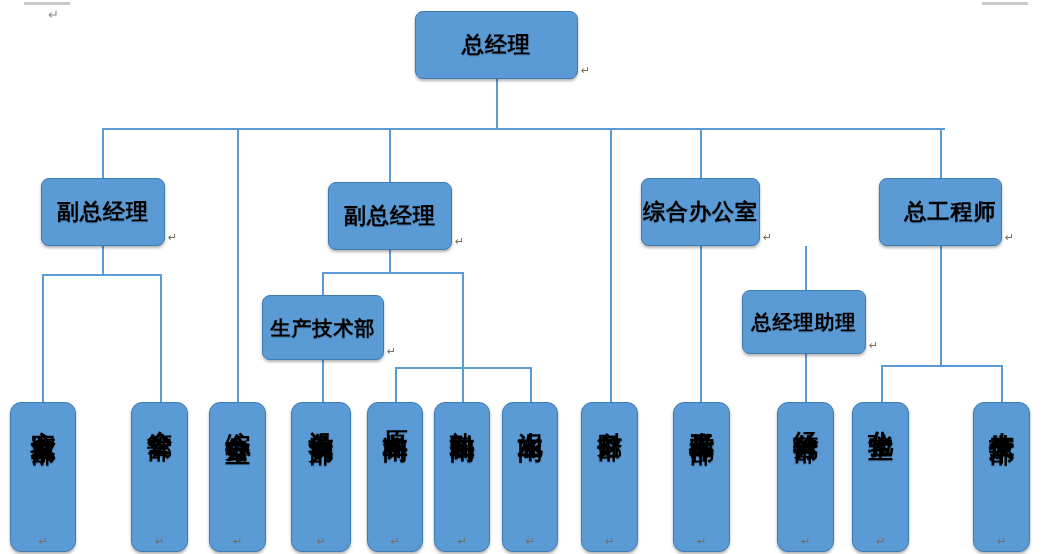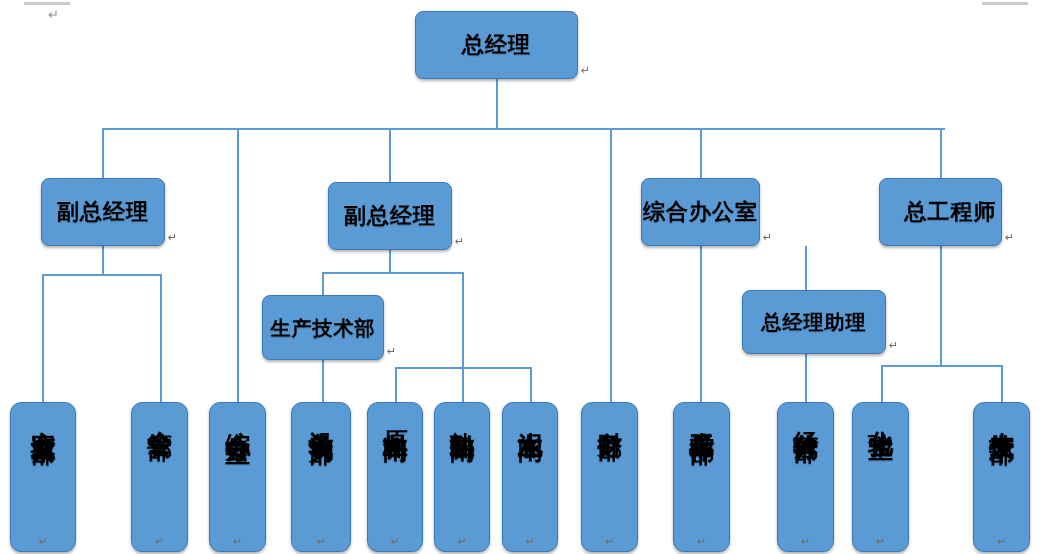--- a/index.html
+++ b/index.html
@@ -158,21 +158,21 @@
   </div>
   <div class="node horiz" style="left: 879px; top: 178px; width: 123px; height: 68px; padding-left: 20px;">
     <span class="label">总工程师</span>
     <span class="pmark">↵</span>
   </div>
 
   <div class="node horiz small" style="left: 262px; top: 295px; width: 122px; height: 65px;">
     <span class="label">生产技术部</span>
     <span class="pmark">↵</span>
   </div>
-  <div class="node horiz small" style="left: 742px; top: 290px; width: 144px; height: 64px;">
+  <div class="node horiz small" style="left: 742px; top: 290px; width: 124px; height: 64px;">
     <span class="label">总经理助理</span>
     <span class="pmark">↵</span>
   </div>
 
   <div id="dept-layer">
       <div class="node vert" style="left: 10px; top: 402px; width: 66px; height: 150px;">
         <span class="label">安全监察部</span>
         <span class="pmark">↵</span>
       </div>
       <div class="node vert" style="left: 131px; top: 402px; width: 57px; height: 150px;">

